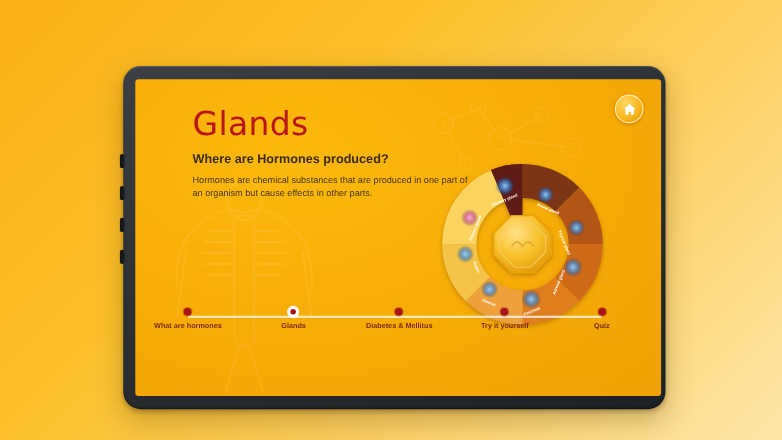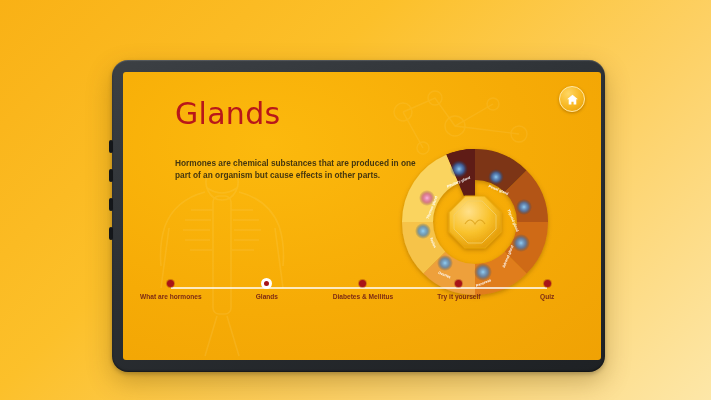--- a/index.html
+++ b/index.html
@@ -44,21 +44,21 @@
     position:absolute; left:52px; top:24px;
     font-size:30px; font-weight:400; color:#b8171a; letter-spacing:.3px;
     font-family:"DejaVu Sans", sans-serif;
   }
   .subtitle{
     position:absolute; left:52px; top:67px;
     font-size:11.5px; font-weight:700; color:#3b2c10;
   }
   .body-copy{
     position:absolute; left:52px; top:85px; width:250px;
-    font-size:8.3px; line-height:1.5; color:#46370f;font-weight:bold;
+    font-size:8.3px; line-height:1.5; color:#46370f;
   }
 
   
   .home-btn{
     position:absolute; right:16px; top:14px; width:26px; height:26px; border-radius:50%;
     background:radial-gradient(circle at 35% 28%, #ffd764 0%, #f7b41a 60%, #e09a08 100%);
     border:1.6px solid #ffe8a8;
     display:flex; align-items:center; justify-content:center;
     box-shadow:0 1px 3px rgba(120,70,0,.45);
     cursor:pointer;
@@ -118,20 +118,21 @@
           <circle cx="62" cy="16" r="7"></circle>
           <circle cx="82" cy="44" r="10"></circle>
         <circle cx="120" cy="22" r="6"></circle>
           <circle cx="146" cy="52" r="8"></circle>
           <circle cx="50" cy="66" r="6"></circle>
         <path d="M30 30 L62 16 L82 44 L120 22 M82 44 L146 52 M30 30 L50 66"></path>
       </g>
     </svg>
 
     <h1 class="title">Glands</h1>
+    <h2 class="subtitle">Where are Hormones produced?</h2>
     <p class="body-copy">Hormones are chemical substances that are produced in one part of an organism but cause effects in other parts.</p>
 
     <div class="home-btn">
       <svg viewBox="0 0 24 24">
         <path fill="#ffffff" d="M12 3 L22 11.5 h-3 V21 h-5 v-5 h-4 v5 H5 V11.5 H2 Z"></path>
       </svg>
     </div>
 
     <div class="wheel-wrap">
       <svg width="152" height="152" viewBox="0 0 152 152">

